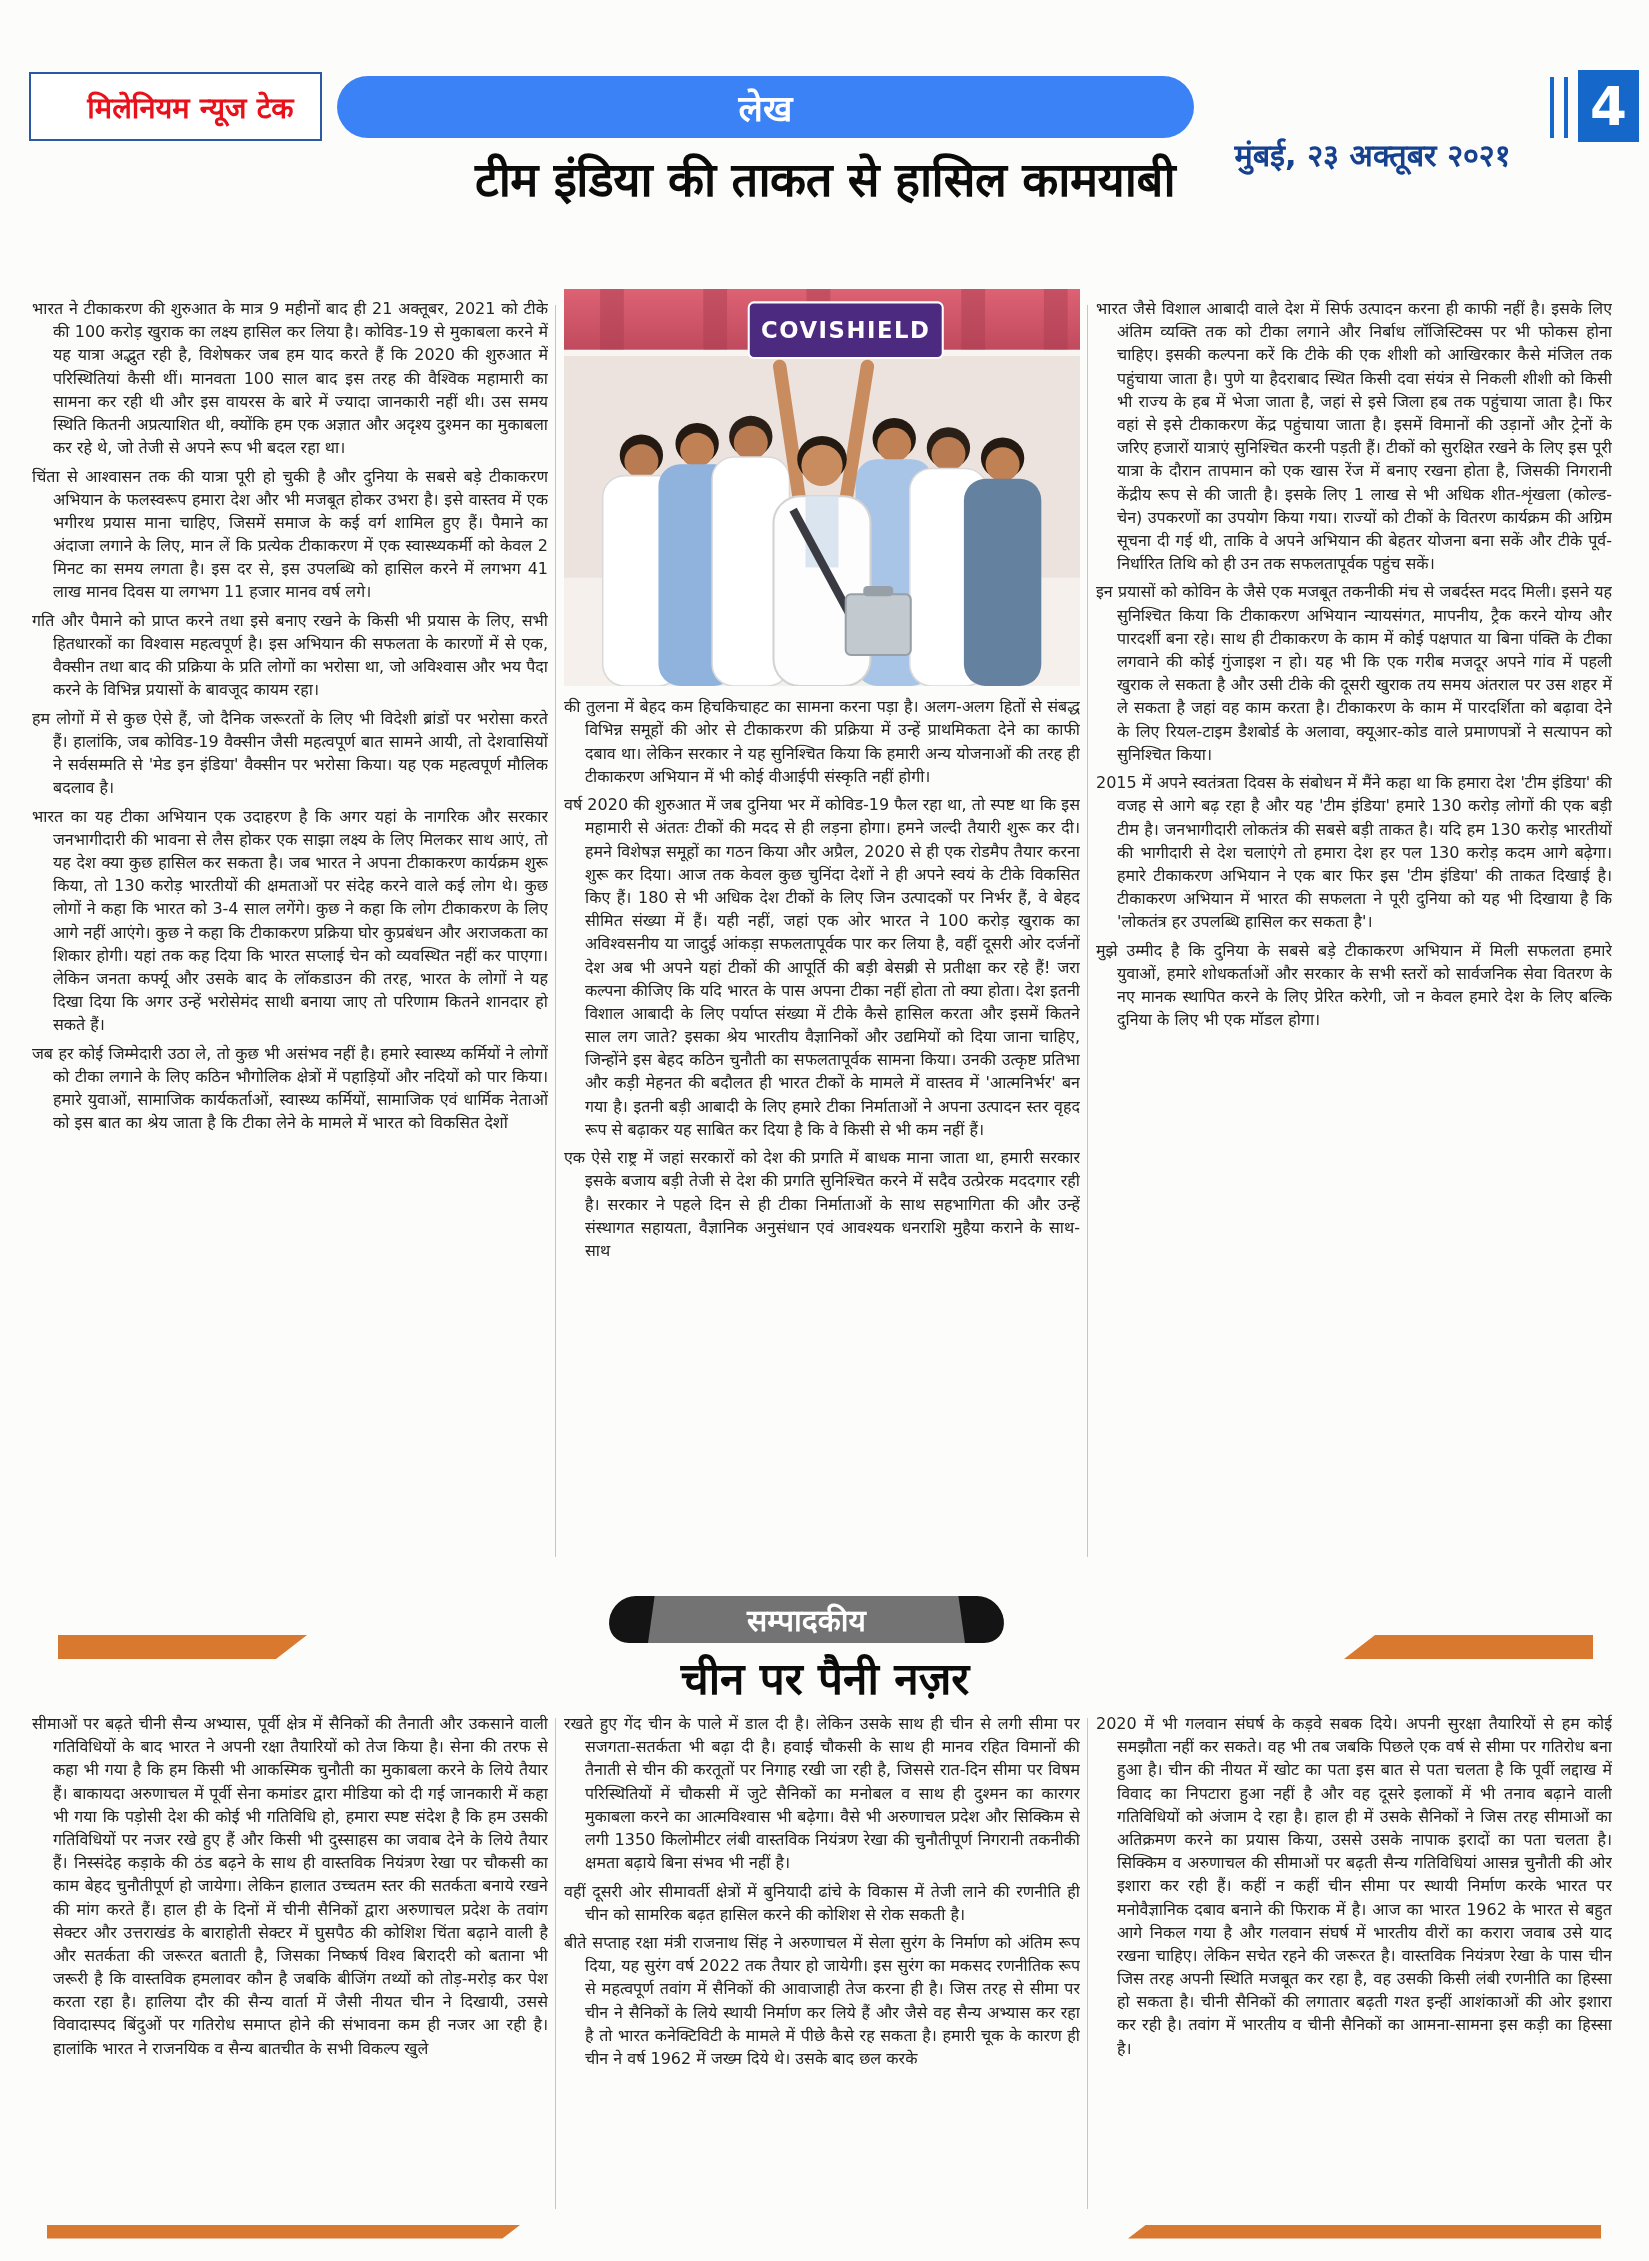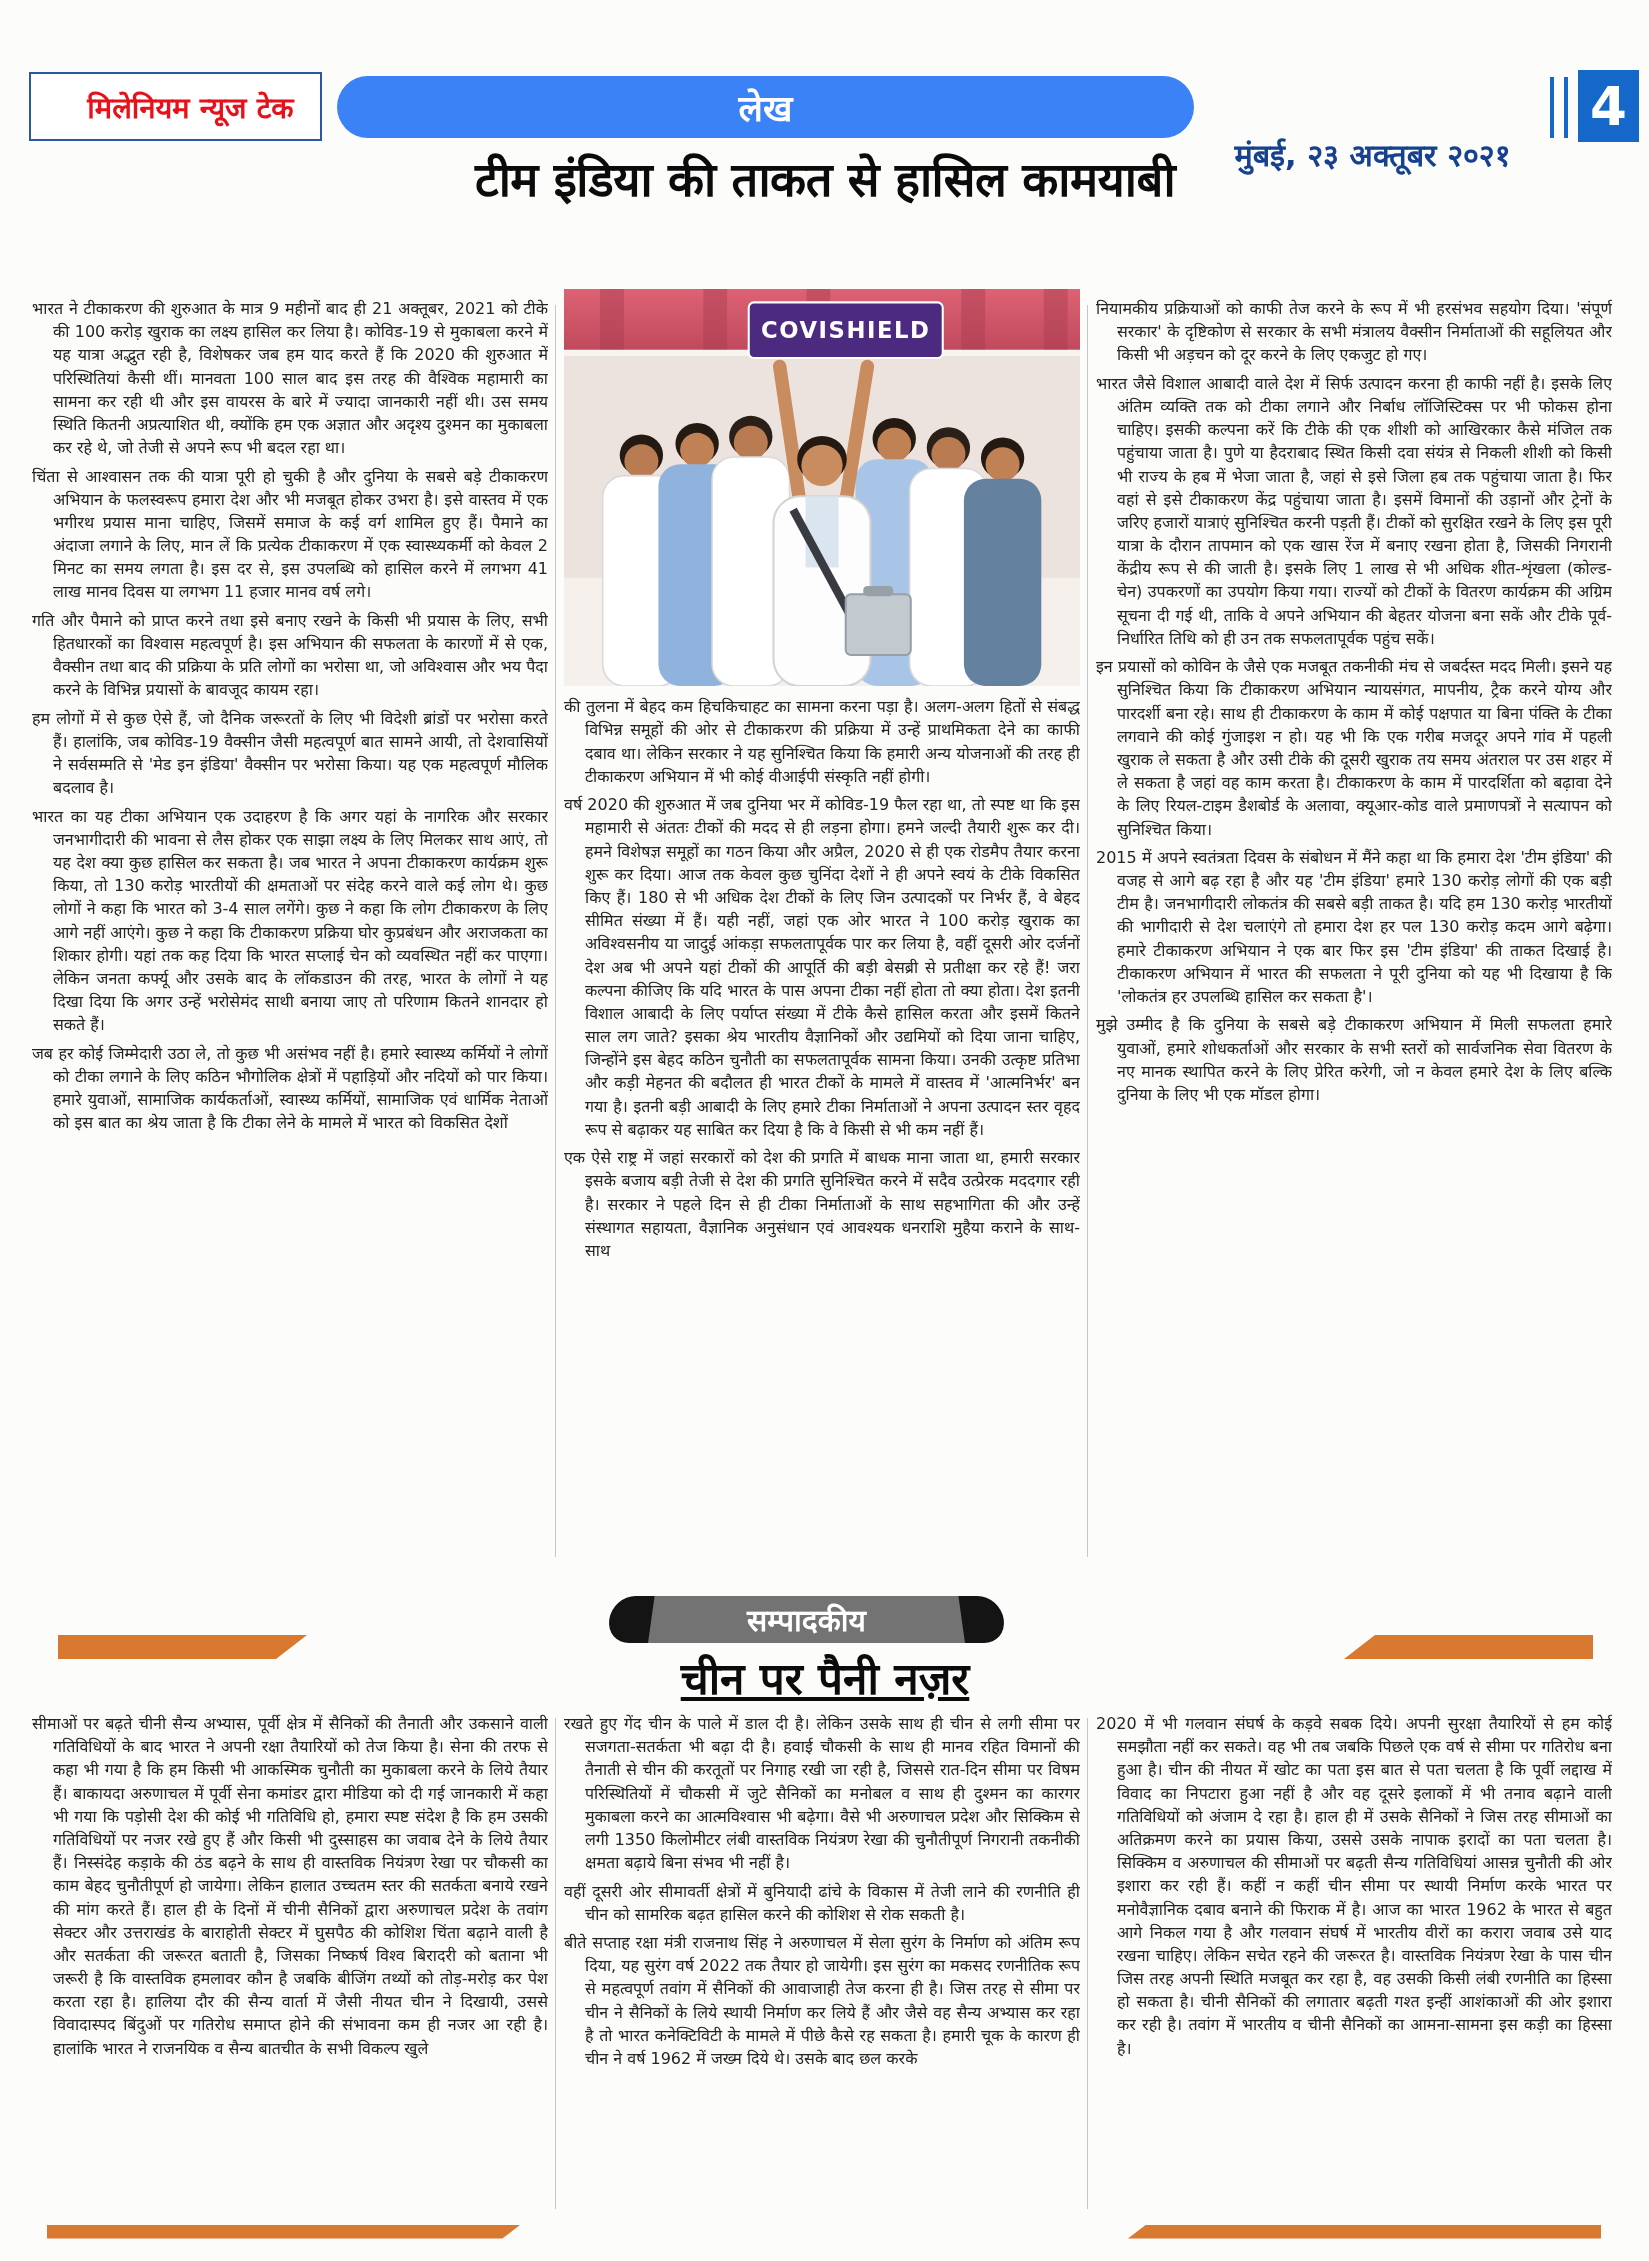--- a/index.html
+++ b/index.html
@@ -71,21 +71,21 @@
   .cap { background:#141414; width:42px; }
   .cap.l { border-radius:23px 0 0 23px; transform:skewX(-8deg); transform-origin:bottom; }
   .cap.r { border-radius:0 23px 23px 0; transform:skewX(8deg);  transform-origin:bottom; }
   .kicker {
     flex:1; background:#737373; color:#ffffff;
     display:flex; align-items:center; justify-content:center;
     font-size:30px; font-weight:bold;
   }
   .ed-headline {
     left:0; top:1647px; width:100%;
-    text-align:center; font-size:44px; font-weight:800; color:#0b0b0b;text-decoration:underline;
+    text-align:center; font-size:44px; font-weight:800; color:#0b0b0b;
   }
   #e-col1 { left:32px;   top:1712px; height:510px; }
   #e-col2 { left:564px; top:1712px; height:510px; }
   #e-col3 { left:1096px; top:1712px; height:510px; }
 
   
   .deco { position:absolute; background:#d9782f; }
   .deco-tl { left:58px;  top:1635px; width:249px; height:24px;
              clip-path:polygon(0 0,100% 0,calc(100% - 31px) 100%,0 100%); }
   .deco-tr { left:1344px; top:1635px; width:249px; height:24px;
@@ -180,21 +180,20 @@
         <rect x="358" y="26" width="376" height="108" rx="10" fill="#4b2a80" stroke="#ffffff" stroke-width="4"></rect>
         <text x="546" y="96" text-anchor="middle" font-size="44" font-weight="bold" letter-spacing="3" fill="#ffffff">COVISHIELD</text>
       </g>
     </svg>
     <p>की तुलना में बेहद कम हिचकिचाहट का सामना करना पड़ा है। अलग-अलग हितों से संबद्ध विभिन्न समूहों की ओर से टीकाकरण की प्रक्रिया में उन्हें प्राथमिकता देने का काफी दबाव था। लेकिन सरकार ने यह सुनिश्चित किया कि हमारी अन्य योजनाओं की तरह ही टीकाकरण अभियान में भी कोई वीआईपी संस्कृति नहीं होगी।</p>
     <p>वर्ष 2020 की शुरुआत में जब दुनिया भर में कोविड-19 फैल रहा था, तो स्पष्ट था कि इस महामारी से अंततः टीकों की मदद से ही लड़ना होगा। हमने जल्दी तैयारी शुरू कर दी। हमने विशेषज्ञ समूहों का गठन किया और अप्रैल, 2020 से ही एक रोडमैप तैयार करना शुरू कर दिया। आज तक केवल कुछ चुनिंदा देशों ने ही अपने स्वयं के टीके विकसित किए हैं। 180 से भी अधिक देश टीकों के लिए जिन उत्पादकों पर निर्भर हैं, वे बेहद सीमित संख्या में हैं। यही नहीं, जहां एक ओर भारत ने 100 करोड़ खुराक का अविश्वसनीय या जादुई आंकड़ा सफलतापूर्वक पार कर लिया है, वहीं दूसरी ओर दर्जनों देश अब भी अपने यहां टीकों की आपूर्ति की बड़ी बेसब्री से प्रतीक्षा कर रहे हैं! जरा कल्पना कीजिए कि यदि भारत के पास अपना टीका नहीं होता तो क्या होता। देश इतनी विशाल आबादी के लिए पर्याप्त संख्या में टीके कैसे हासिल करता और इसमें कितने साल लग जाते? इसका श्रेय भारतीय वैज्ञानिकों और उद्यमियों को दिया जाना चाहिए, जिन्होंने इस बेहद कठिन चुनौती का सफलतापूर्वक सामना किया। उनकी उत्कृष्ट प्रतिभा और कड़ी मेहनत की बदौलत ही भारत टीकों के मामले में वास्तव में 'आत्मनिर्भर' बन गया है। इतनी बड़ी आबादी के लिए हमारे टीका निर्माताओं ने अपना उत्पादन स्तर वृहद रूप से बढ़ाकर यह साबित कर दिया है कि वे किसी से भी कम नहीं हैं।</p>
     <p>एक ऐसे राष्ट्र में जहां सरकारों को देश की प्रगति में बाधक माना जाता था, हमारी सरकार इसके बजाय बड़ी तेजी से देश की प्रगति सुनिश्चित करने में सदैव उत्प्रेरक मददगार रही है। सरकार ने पहले दिन से ही टीका निर्माताओं के साथ सहभागिता की और उन्हें संस्थागत सहायता, वैज्ञानिक अनुसंधान एवं आवश्यक धनराशि मुहैया कराने के साथ-साथ</p>
   </section>
 
   <section class="col" id="a-col3">
-    <p>नियामकीय प्रक्रियाओं को काफी तेज करने के रूप में भी हरसंभव सहयोग दिया। 'संपूर्ण सरकार' के दृष्टिकोण से सरकार के सभी मंत्रालय वैक्सीन निर्माताओं की सहूलियत और किसी भी अड़चन को दूर करने के लिए एकजुट हो गए।</p>
     <p>भारत जैसे विशाल आबादी वाले देश में सिर्फ उत्पादन करना ही काफी नहीं है। इसके लिए अंतिम व्यक्ति तक को टीका लगाने और निर्बाध लॉजिस्टिक्स पर भी फोकस होना चाहिए। इसकी कल्पना करें कि टीके की एक शीशी को आखिरकार कैसे मंजिल तक पहुंचाया जाता है। पुणे या हैदराबाद स्थित किसी दवा संयंत्र से निकली शीशी को किसी भी राज्य के हब में भेजा जाता है, जहां से इसे जिला हब तक पहुंचाया जाता है। फिर वहां से इसे टीकाकरण केंद्र पहुंचाया जाता है। इसमें विमानों की उड़ानों और ट्रेनों के जरिए हजारों यात्राएं सुनिश्चित करनी पड़ती हैं। टीकों को सुरक्षित रखने के लिए इस पूरी यात्रा के दौरान तापमान को एक खास रेंज में बनाए रखना होता है, जिसकी निगरानी केंद्रीय रूप से की जाती है। इसके लिए 1 लाख से भी अधिक शीत-शृंखला (कोल्ड-चेन) उपकरणों का उपयोग किया गया। राज्यों को टीकों के वितरण कार्यक्रम की अग्रिम सूचना दी गई थी, ताकि वे अपने अभियान की बेहतर योजना बना सकें और टीके पूर्व-निर्धारित तिथि को ही उन तक सफलतापूर्वक पहुंच सकें।</p>
     <p>इन प्रयासों को कोविन के जैसे एक मजबूत तकनीकी मंच से जबर्दस्त मदद मिली। इसने यह सुनिश्चित किया कि टीकाकरण अभियान न्यायसंगत, मापनीय, ट्रैक करने योग्य और पारदर्शी बना रहे। साथ ही टीकाकरण के काम में कोई पक्षपात या बिना पंक्ति के टीका लगवाने की कोई गुंजाइश न हो। यह भी कि एक गरीब मजदूर अपने गांव में पहली खुराक ले सकता है और उसी टीके की दूसरी खुराक तय समय अंतराल पर उस शहर में ले सकता है जहां वह काम करता है। टीकाकरण के काम में पारदर्शिता को बढ़ावा देने के लिए रियल-टाइम डैशबोर्ड के अलावा, क्यूआर-कोड वाले प्रमाणपत्रों ने सत्यापन को सुनिश्चित किया।</p>
     <p>2015 में अपने स्वतंत्रता दिवस के संबोधन में मैंने कहा था कि हमारा देश 'टीम इंडिया' की वजह से आगे बढ़ रहा है और यह 'टीम इंडिया' हमारे 130 करोड़ लोगों की एक बड़ी टीम है। जनभागीदारी लोकतंत्र की सबसे बड़ी ताकत है। यदि हम 130 करोड़ भारतीयों की भागीदारी से देश चलाएंगे तो हमारा देश हर पल 130 करोड़ कदम आगे बढ़ेगा। हमारे टीकाकरण अभियान ने एक बार फिर इस 'टीम इंडिया' की ताकत दिखाई है। टीकाकरण अभियान में भारत की सफलता ने पूरी दुनिया को यह भी दिखाया है कि 'लोकतंत्र हर उपलब्धि हासिल कर सकता है'।</p>
     <p>मुझे उम्मीद है कि दुनिया के सबसे बड़े टीकाकरण अभियान में मिली सफलता हमारे युवाओं, हमारे शोधकर्ताओं और सरकार के सभी स्तरों को सार्वजनिक सेवा वितरण के नए मानक स्थापित करने के लिए प्रेरित करेगी, जो न केवल हमारे देश के लिए बल्कि दुनिया के लिए भी एक मॉडल होगा।</p>
   </section>
 
   <div class="deco deco-tl"></div>
   <div class="deco deco-tr"></div>
 
   <div class="abs kicker-wrap">

